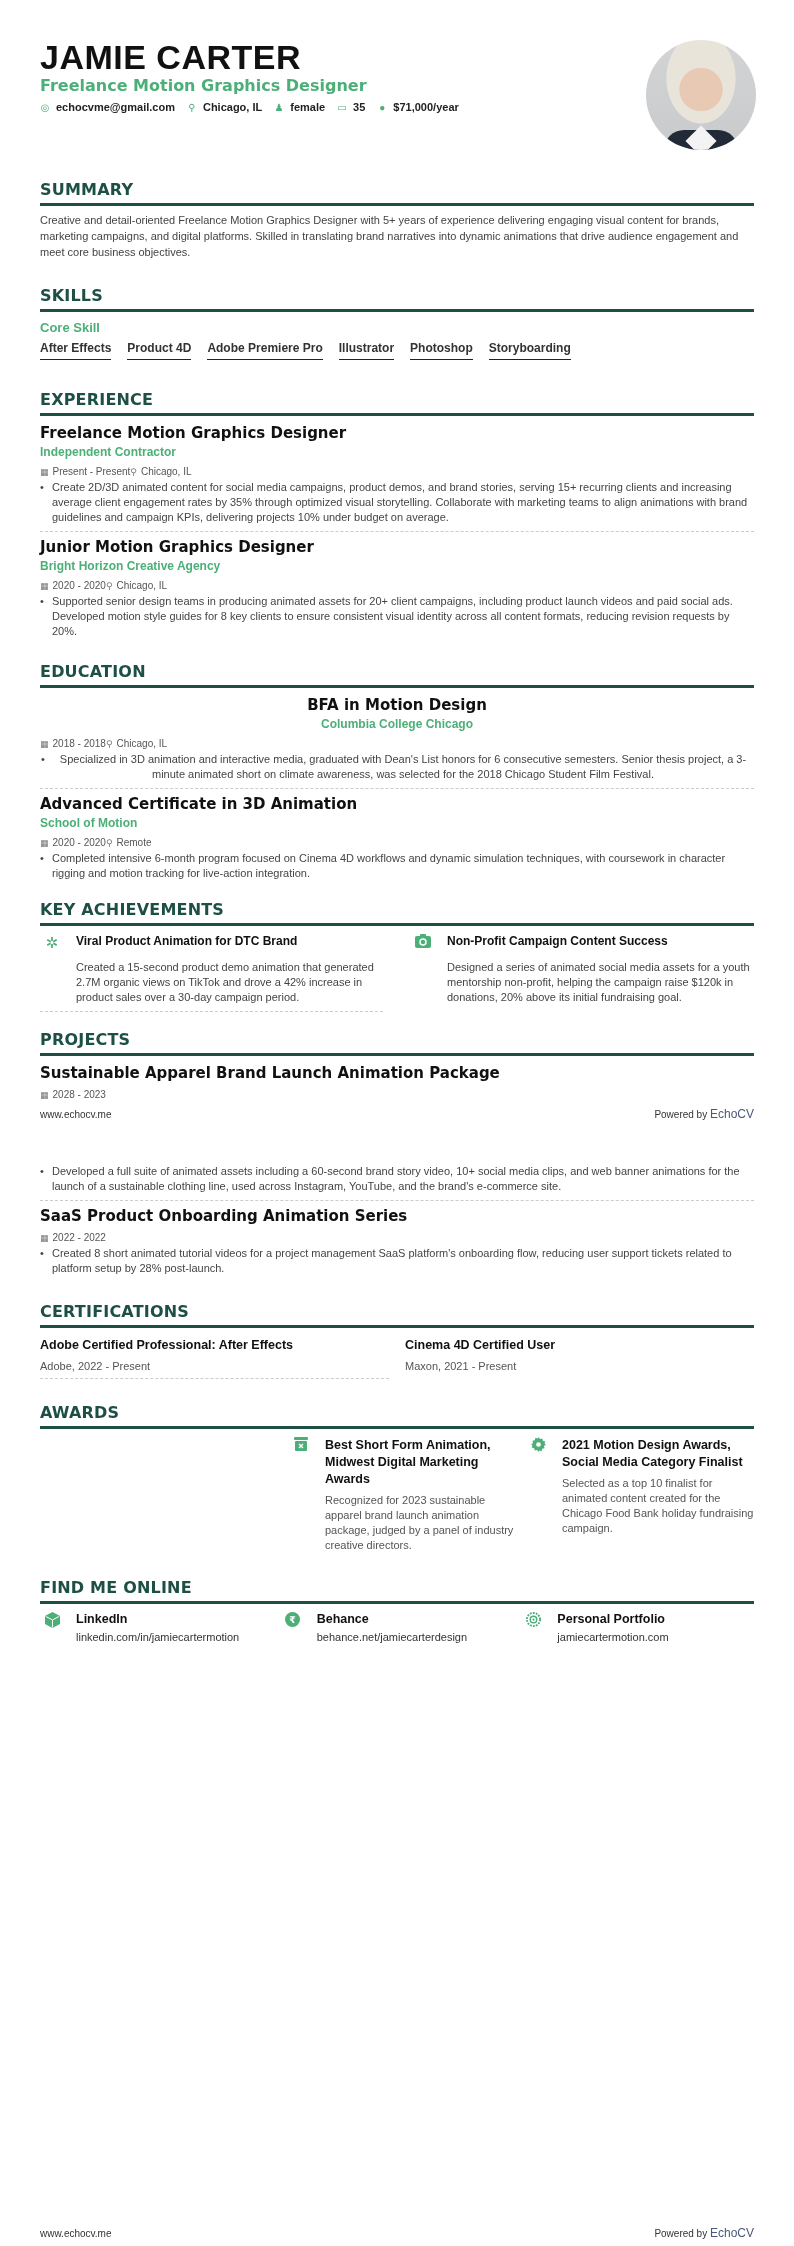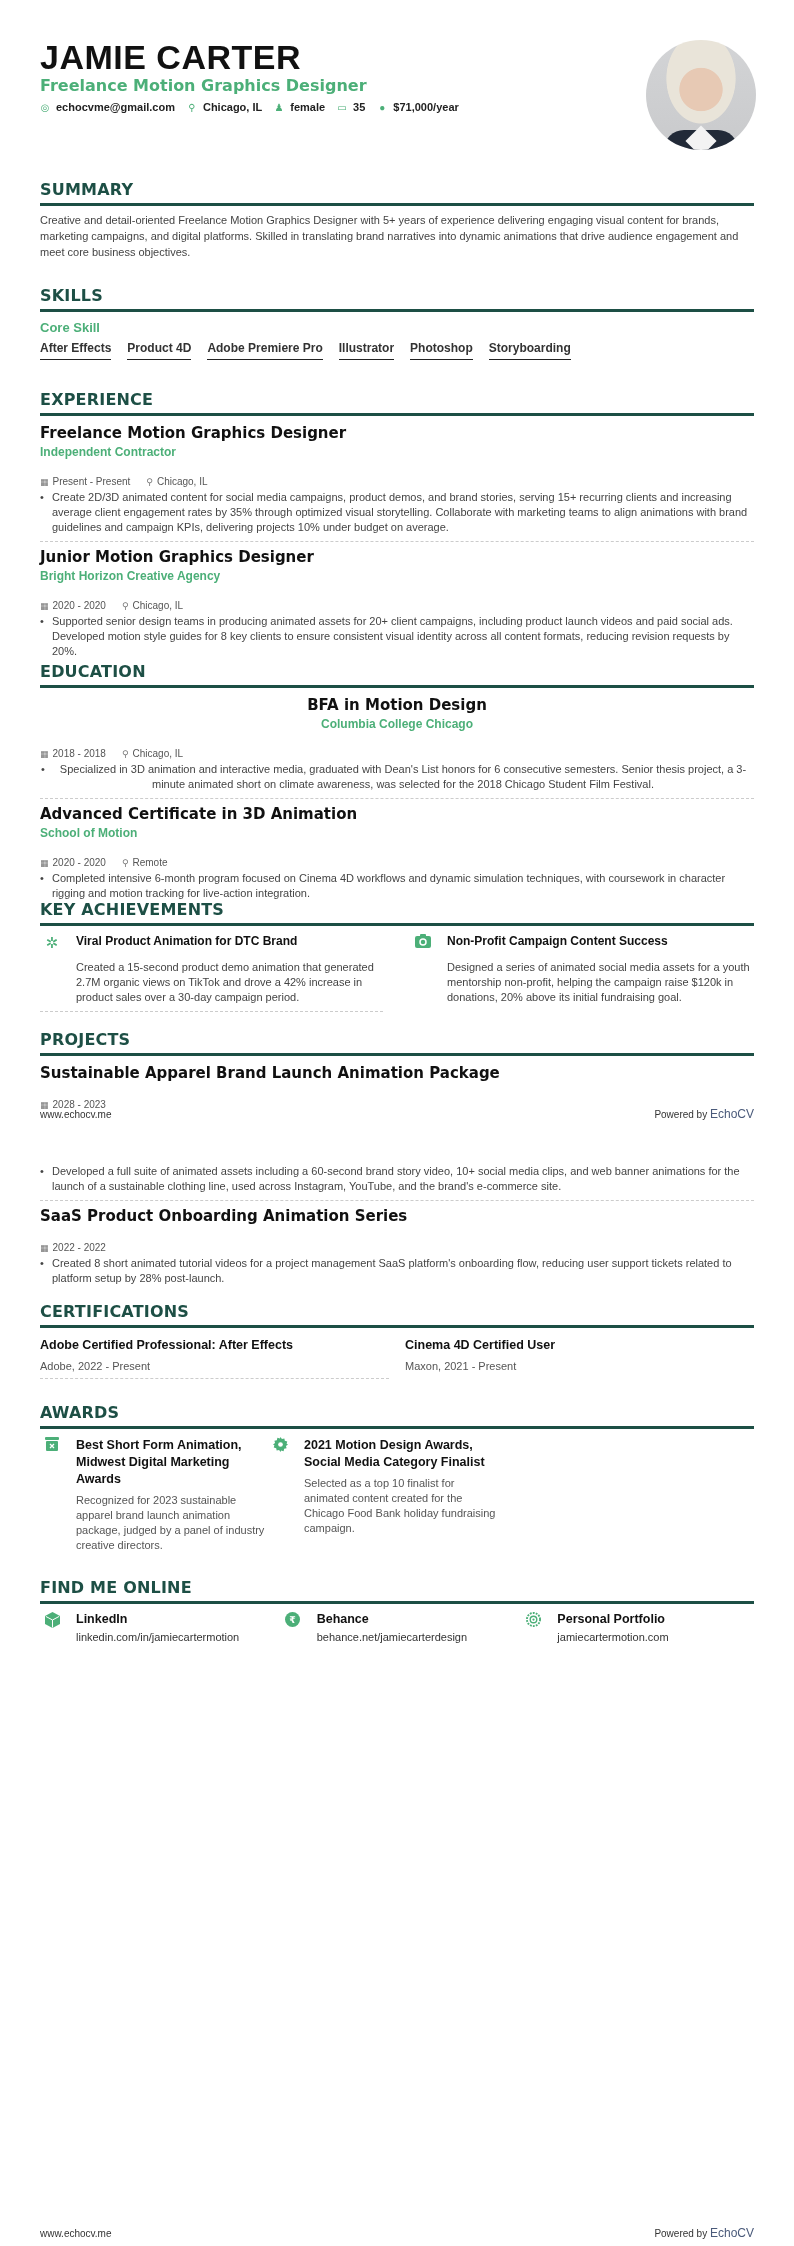--- a/index.html
+++ b/index.html
@@ -59,39 +59,39 @@
     .skills { display: flex; gap: 16px; margin-top: 6px; }
     .skill {
       font-size: 12px; font-weight: bold; color: #333;
       padding-bottom: 4px; border-bottom: 1.5px solid #222;
     }
 
     .entry { padding-bottom: 6px; }
     .entry.dashed { border-bottom: 1px dashed #ccc; }
     .e-title { font-family: "DejaVu Sans", sans-serif; font-weight: bold; font-size: 15px; color: #111; }
     .e-org { font-size: 12px; font-weight: bold; color: #4caf78; margin-top: 3px; }
-    .meta { display: flex; gap: 16px; font-size: 10px; color: #555; margin-top: 17px; }
+    .meta { display: flex; gap: 0; font-size: 10px; color: #555; margin-top: 7px; }
     .meta span.i { color: #777; margin-right: 4px; font-size: 9px; }
     .bullet { display: flex; gap: 6px; font-size: 11px; line-height: 15px; color: #444; margin-top: 3px; }
     .bullet .dot { width: 6px; flex: none; }
 
     .ach-grid { display: flex; gap: 28px; margin-top: 8px; }
     .ach { width: 343px; display: flex; gap: 12px; padding-bottom: 6px; }
     .ach.dashed { border-bottom: 1px dashed #ccc; }
     .ach .ico { width: 24px; flex: none; color: #4caf78; font-size: 15px; text-align: center; }
     .ach-title { font-size: 12px; font-weight: bold; color: #111; margin-bottom: 12px; }
     .ach-desc { font-size: 11px; line-height: 15px; color: #444; }
 
     .cert-grid { display: flex; gap: 16px; margin-top: 10px; }
     .cert { width: 349px; padding-bottom: 6px; }
     .cert.dashed { border-bottom: 1px dashed #ccc; }
     .cert-title { font-size: 12.5px; font-weight: bold; color: #111; }
     .cert-sub { font-size: 11px; color: #555; margin-top: 8px; }
 
-    .award-grid { display: flex; gap: 0; margin-top: 8px; }
+    .award-grid { display: flex; gap: 9px; margin-top: 8px; justify-content: flex-end; }
     .award { width: 228px; display: flex; gap: 12px; }
     .award .ico { width: 24px; flex: none; color: #4caf78; font-size: 15px; text-align: center; }
     .award-title { font-size: 12.5px; font-weight: bold; color: #111; line-height: 17px; }
     .award-desc { font-size: 11px; line-height: 15px; color: #555; margin-top: 5px; }
 
     .online-grid { display: flex; gap: 8px; margin-top: 8px; }
     .online { width: 245px; display: flex; gap: 12px; }
     .online .ico { width: 24px; flex: none; color: #4caf78; font-size: 15px; text-align: center; }
     .online-title { font-size: 12.5px; font-weight: bold; color: #111; }
     .online-url { font-size: 11px; color: #333; margin-top: 5px; }

